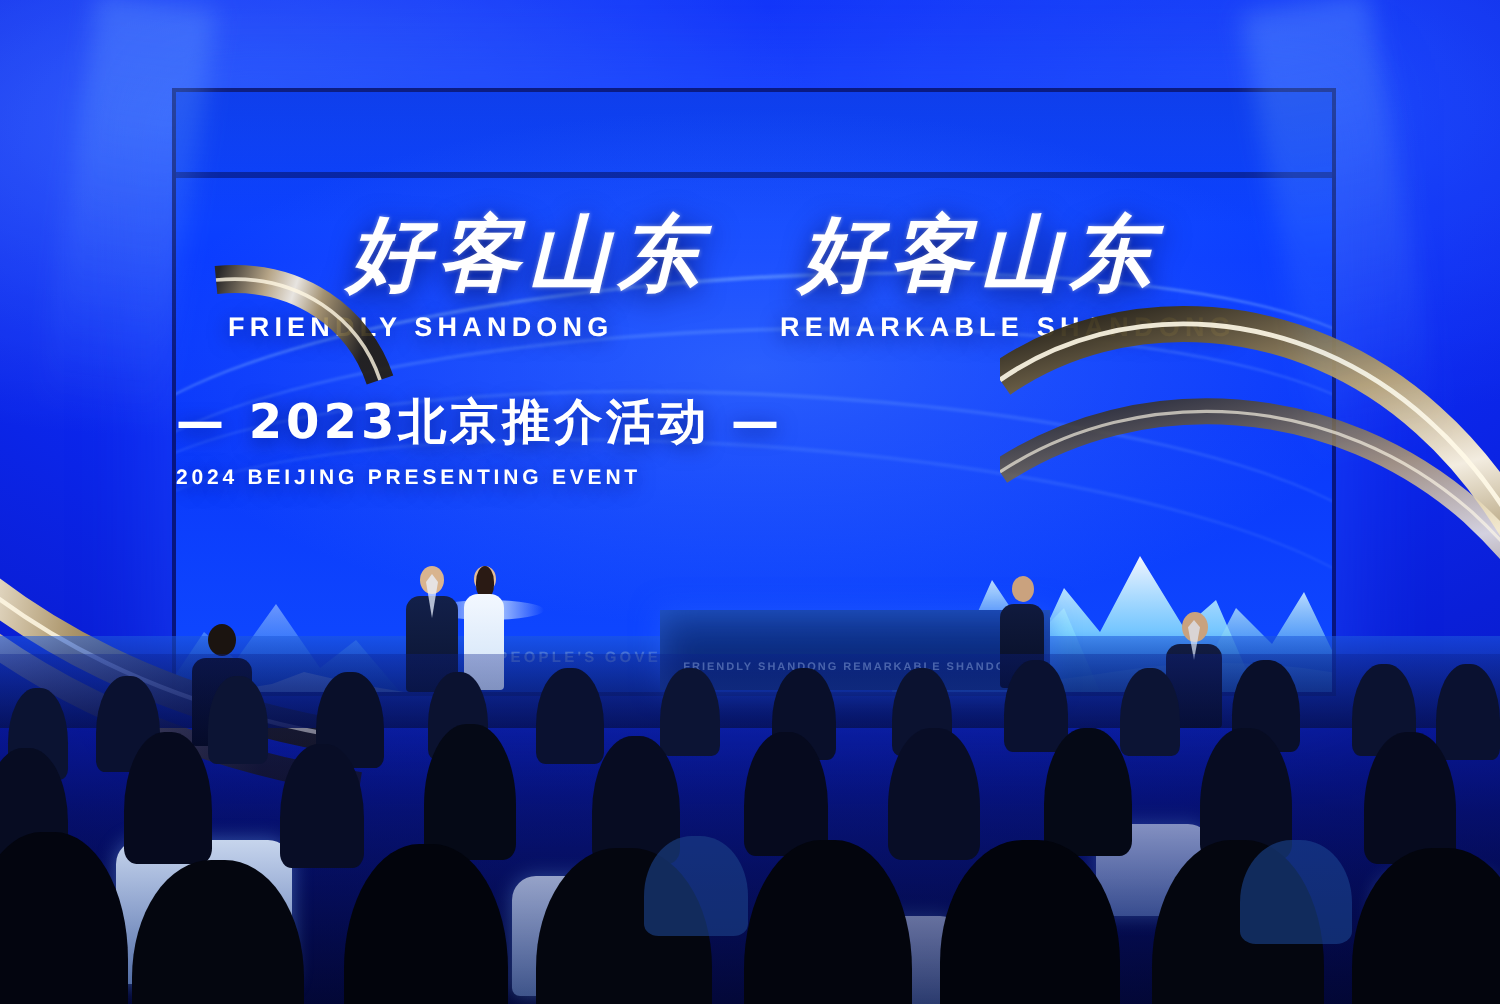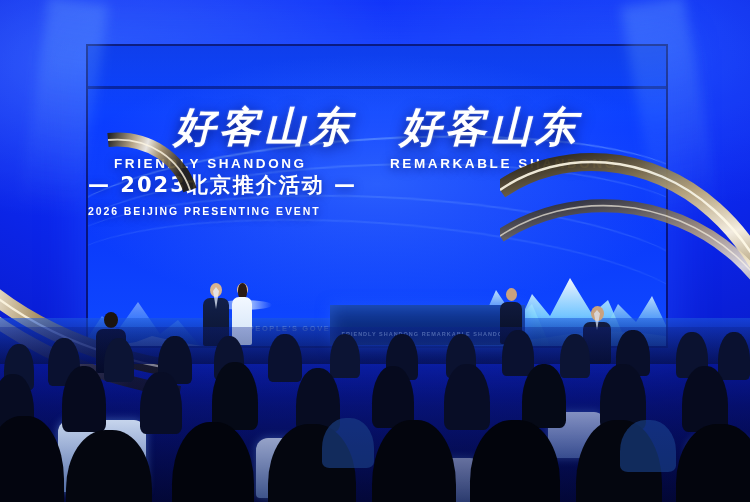--- a/index.html
+++ b/index.html
@@ -71,21 +71,22 @@
     line-height:1.05;
   }
   .cn-row span{ text-shadow:0 3px 14px rgba(0,10,90,.85), 0 0 2px rgba(255,255,255,.6); }
   .en-row{
     display:flex;justify-content:center;gap:26px;
     margin-top:7px;
     font-size:13.5px;font-weight:700;letter-spacing:2.6px;
   }
   .en-row span{display:inline-block;width:250px;}
   .sub-cn{
-    font-size:21px;font-weight:700;letter-spacing:2px;
+    margin-top:24px;
+    font-size:24px;font-weight:700;letter-spacing:2px;
     font-family:"DejaVu Sans","Liberation Sans",sans-serif;
   }
   .sub-en{
     margin-top:6px;
     font-size:10.5px;font-weight:700;letter-spacing:1.9px;
   }
 
   
   .org{
     position:absolute;left:0;right:0;top:262px;text-align:center;
@@ -178,21 +179,21 @@
     <div class="headline">
       <div class="cn-row">
         <span>好客山东</span>
         <span>好客山东</span>
       </div>
       <div class="en-row">
         <span>FRIENDLY SHANDONG</span>
         <span>REMARKABLE SHANDONG</span>
       </div>
       <div class="sub-cn">— 2023北京推介活动 —</div>
-      <div class="sub-en">2026 BEIJING PRESENTING EVENT</div>
+      <div class="sub-en">2024 BEIJING PRESENTING EVENT</div>
     </div>
 
     <div class="org">
       <div class="org-cn">山东省人民政府</div>
       <div class="org-en">PEOPLE'S GOVERNMENT OF SHANDONG PROVINCE</div>
     </div>
 
     <div class="mtn" style="right:-10px;bottom:0;">
       <svg width="230" height="86" viewBox="0 0 230 86">
         <defs>

